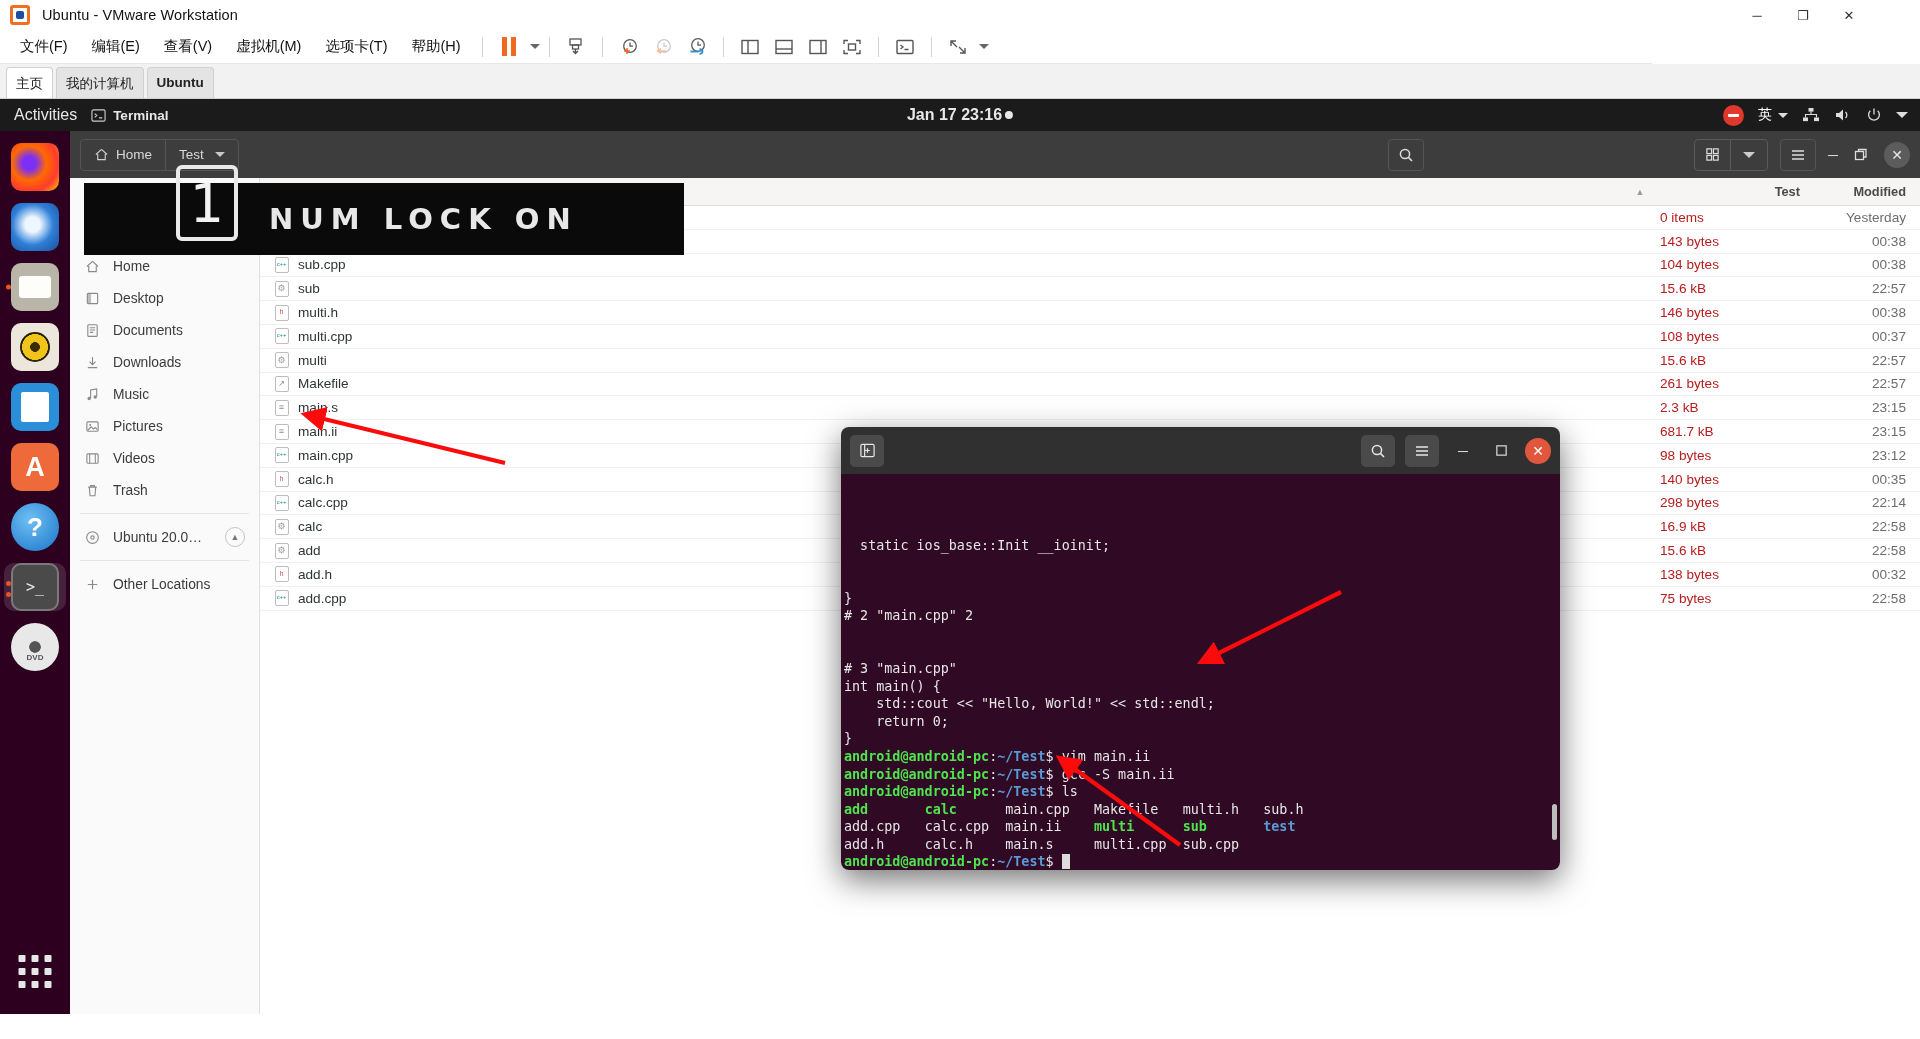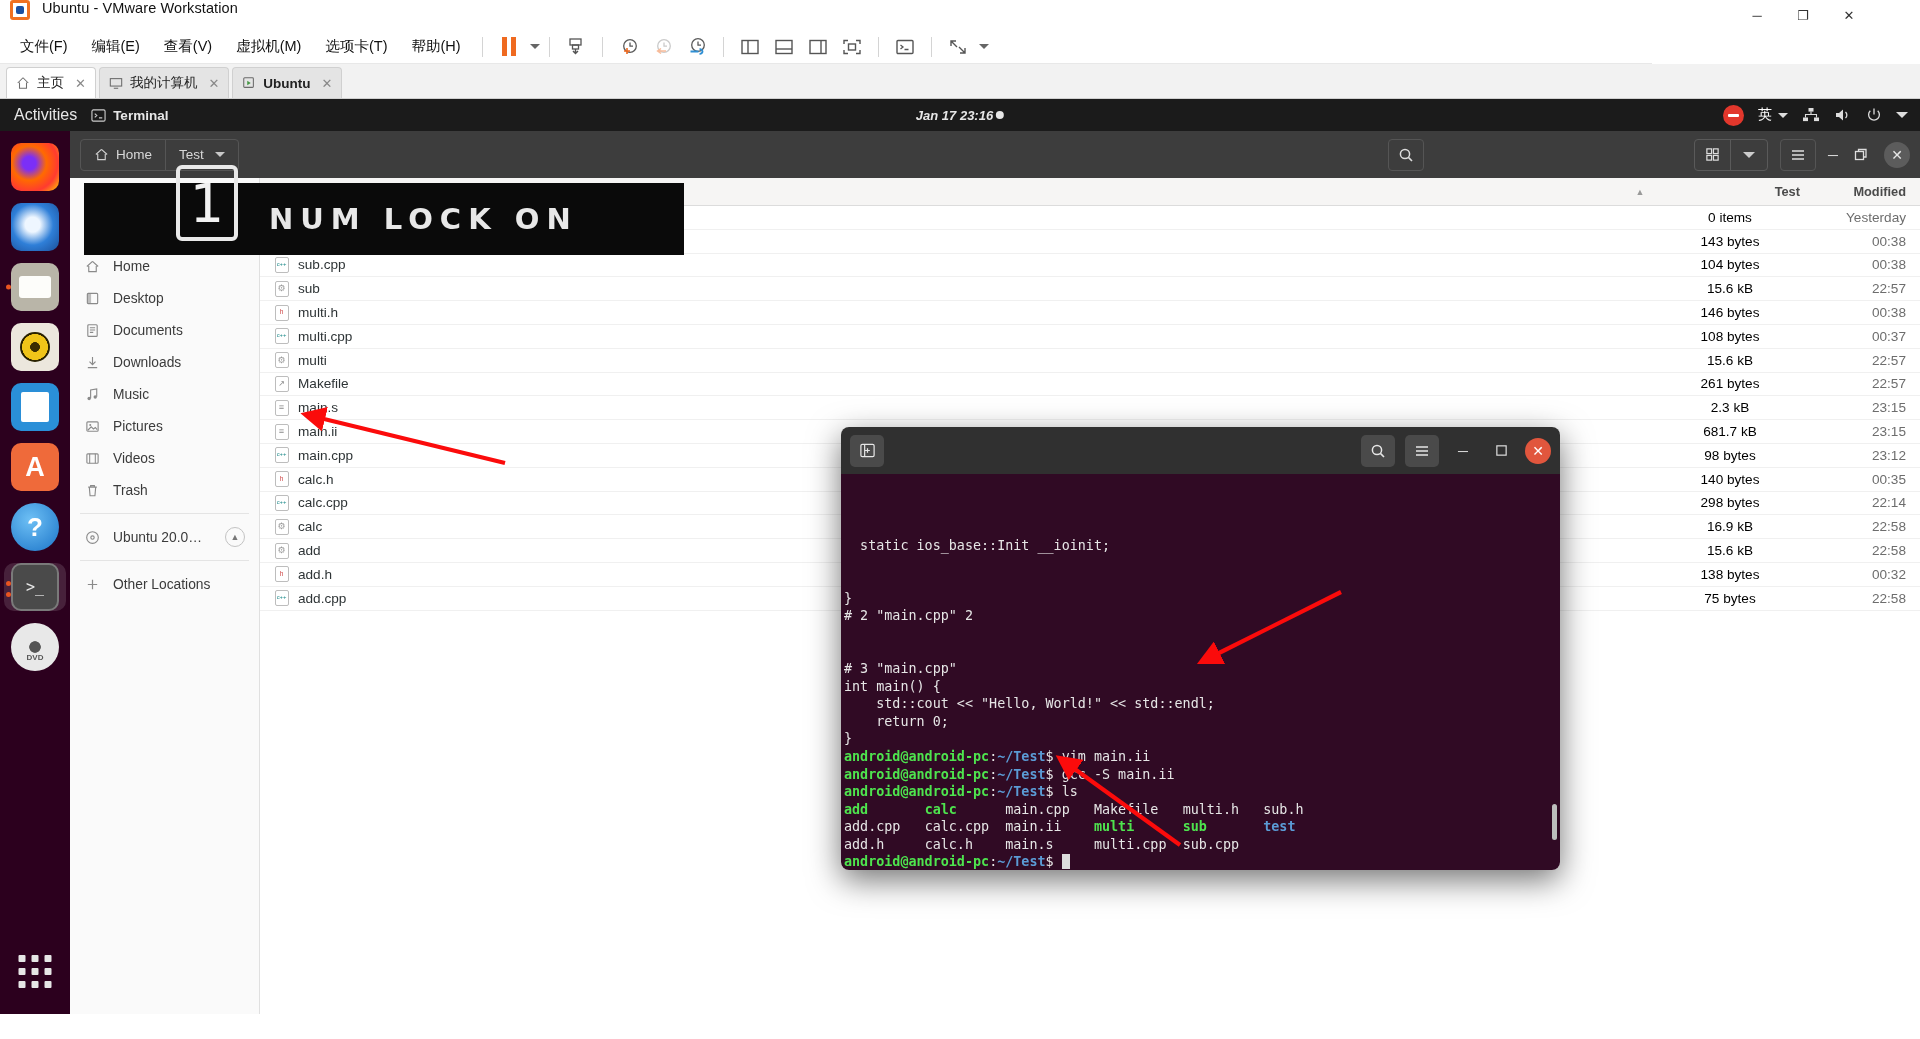--- a/index.html
+++ b/index.html
@@ -6,21 +6,21 @@
   html, body {
     width: 1920px; height: 1039px;
     font-family: "Liberation Sans", sans-serif;
     overflow: hidden; background: #ffffff;
   }
   #root { position: relative; width: 1920px; height: 1039px; }
 
   
   .vm-titlebar {
     position: absolute; left:0; top:0; width:1872px; height:30px;
-    background:#ffffff; display:flex; padding-left:10px;
+    background:#ffffff; display:flex; align-items:center; padding-left:10px;
   }
   .vm-logo { width:20px; height:20px; position:relative; margin-right:12px; flex:none; }
   .vm-logo .o { position:absolute; left:0; top:0; width:20px; height:20px;
     border:3px solid #f07020; border-radius:3px; }
   .vm-logo .i { position:absolute; left:6px; top:6px; width:8px; height:8px;
     background:#1b4fa0; border-radius:2px; }
   .vm-title { font-size:14.5px; color:#111; letter-spacing:.1px; }
   .vm-winbtns { position:absolute; right:0; top:0; height:30px; display:flex; }
   .vm-winbtn { width:46px; height:30px; display:flex; align-items:center; justify-content:center;
     color:#333; font-size:13px; }
@@ -39,39 +39,39 @@
     border-top:5px solid #666; margin-left:4px; }
 
   
   .vm-tabstrip {
     position:absolute; left:0; top:64px; width:1920px; height:35px;
     background:#f2f2f2; display:flex; align-items:flex-end; padding-left:6px; gap:3px;
     border-bottom:1px solid #d0d0d0;
   }
   .vm-tab { height:31px; display:flex; align-items:center; gap:7px; padding:0 9px;
     background:#e4e4e4; border:1px solid #d0d0d0; border-bottom:none;
-    border-radius:4px 4px 0 0; font-size:13.5px; color:#222; }
+    border-radius:4px 4px 0 0; font-size:13.5px; color:#222;flex-direction:column; }
   .vm-tab.active { background:#ffffff; }
   .vm-tab .x { color:#888; font-size:13px; margin-left:4px; }
   .tabicon { width:14px; height:14px; opacity:.85; }
 
   
   .guest {
     position:absolute; left:0; top:99px; width:1920px; height:915px;
     background:#2c001e; overflow:hidden;
   }
   .topbar {
     position:absolute; left:0; top:0; width:1920px; height:32px;
     background:#1b1b1b; color:#e7e7e7; font-size:13.5px;
     display:flex; align-items:center;
   }
   .activities { padding:0 14px; font-weight:400; font-size:16px; }
   .tb-app { display:flex; align-items:center; gap:7px; font-size:13.5px; font-weight:bold; }
   .clock { position:absolute; left:50%; transform:translateX(-50%);
-    display:flex; align-items:center; gap:3px; font-size:13px; font-weight:bold;font-style:italic; }
+    display:flex; align-items:center; gap:3px; font-size:16px; font-weight:bold; }
   .clock .dot { width:8px; height:8px; border-radius:50%; background:#e7e7e7; display:inline-block; }
   .tray { position:absolute; right:12px; display:flex; align-items:center; gap:14px; }
   .dnd { width:21px;height:21px;border-radius:50%;background:#e2372c;
     display:flex;align-items:center;justify-content:center; }
   .dnd i { display:block; width:11px; height:3px; background:#fff; border-radius:1px; }
 
   
   .dock { position:absolute; left:0; top:32px; width:70px; height:883px;
     background:rgba(44,0,30,.82); display:flex; flex-direction:column;
     align-items:center; padding-top:12px; gap:12px; }
@@ -123,21 +123,21 @@
   .colhead { height:28px; background:#f6f5f4; border-bottom:1px solid #dcdcdc;
     display:flex; align-items:center; font-size:12.8px; font-weight:bold; color:#4a4a4a; }
   .colhead .c-name { flex:1; padding-left:14px; }
   .colhead .c-sortwrap { width:40px; display:flex; justify-content:center; color:#999; font-size:9px;}
   .colhead .c-size { width:140px; text-align:right; }
   .colhead .c-mod { width:120px; text-align:right; padding-right:14px; }
   .frow { height:23.8px; display:flex; align-items:center; font-size:13.6px; color:#2e3436;
     border-bottom:1px solid #f0f0f0; }
   .frow .f-name { flex:1; display:flex; align-items:center; gap:9px; padding-left:14px; }
   .frow .f-pad { width:40px; }
-  .frow .f-size { width:140px; text-align:center; color:#000000; }
+  .frow .f-size { width:140px; text-align:left; color:#b91c1c; }
   .frow .f-mod { width:120px; text-align:right; padding-right:14px; color:#6d6d6d; }
   .ficon { width:15px; height:17px; flex:none; display:flex; align-items:center; justify-content:center; }
   .ft { width:14px;height:16px;border:1px solid #bdbdbd;border-radius:2px;background:#fff;
         font-size:6.5px; display:flex; align-items:center; justify-content:center; line-height:1; }
   .ft.h { color:#cc3b3b; }
   .ft.cpp { color:#1d8a8a; font-size:5.8px; }
   .ft.bin { color:#9a9a9a; font-size:9px; }
   .ft.txt { color:#8a8a8a; font-size:9px; }
   .ft.mk { color:#8a8a8a; font-size:8px; }
   .folder { width:15px;height:12px;background:#8d8d84;border-radius:2px;position:relative; }

